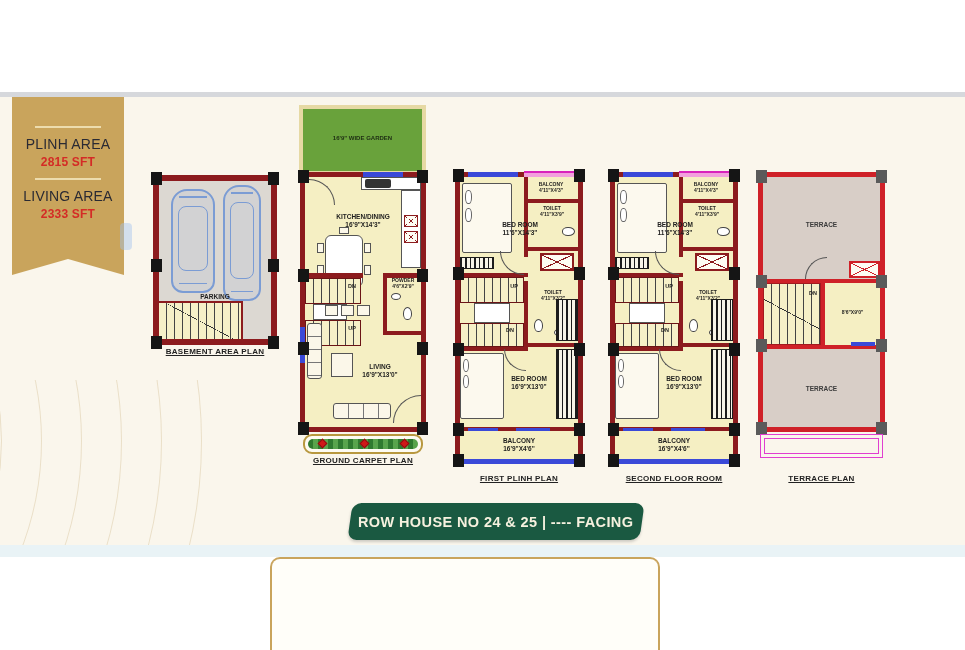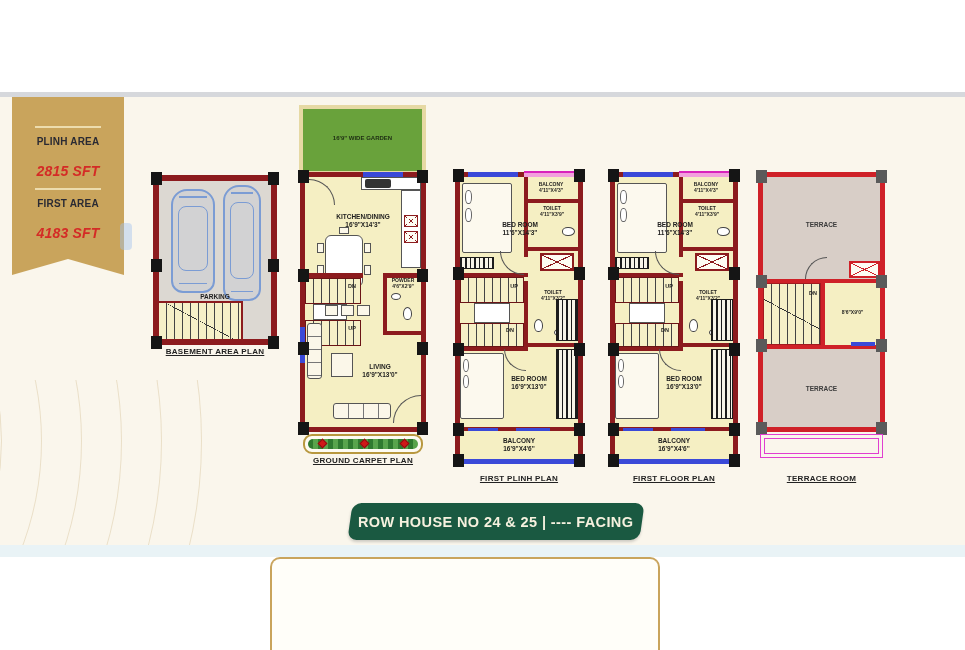--- a/index.html
+++ b/index.html
@@ -17,22 +17,22 @@
   
   .arcs{position:absolute;left:0;top:380px;width:440px;height:165px;overflow:hidden;pointer-events:none;}
   .arcs div{position:absolute;border:1px solid rgba(190,158,98,.26);border-radius:50%;}
 
   
   .ribbon{position:absolute;left:12px;top:97px;width:112px;height:178px;background:#c9a45c;
           clip-path:polygon(0 0,100% 0,100% 100%,50% calc(100% - 16px),0 100%);
           display:flex;flex-direction:column;align-items:center;padding-top:20px;box-sizing:border-box;}
   .ribbon-title{font-size:12.5px;font-weight:700;color:#2a2a33;text-align:center;line-height:1.35;width:90px;letter-spacing:.3px;}
   .ribbon-divider{width:66px;height:2px;background:#ecdcae;margin:9px 0 8px;}
-  .ribbon-label{font-size:10px;font-weight:700;color:#2a2a33;letter-spacing:.2px;text-align:center;}
-  .ribbon-value{font-size:14px;font-weight:700;color:#d42b26;margin-top:16px;letter-spacing:.2px;font-style:italic;}
+  .ribbon-label{font-size:14px;font-weight:400;color:#2a2a33;letter-spacing:.2px;text-align:center;}
+  .ribbon-value{font-size:12px;font-weight:700;color:#d42b26;margin-top:3px;letter-spacing:.2px;}
   .artifact{position:absolute;left:120px;top:223px;width:12px;height:27px;background:rgba(165,195,240,.45);border-radius:4px;}
 
   
   .plan{position:absolute;box-sizing:border-box;}
   .lbl{position:absolute;font-weight:700;color:#1d1d1d;text-align:center;}
   .rm{font-size:6.5px;line-height:1.3;white-space:nowrap;}
   .rm5{font-size:5px;line-height:1.25;white-space:nowrap;}
   .tiny{font-size:5.5px;white-space:nowrap;}
   .planlbl{position:absolute;font-size:8px;font-weight:700;color:#222;text-decoration:underline;
            letter-spacing:.3px;text-align:center;}
@@ -108,22 +108,22 @@
     <div style="left:-640px;top:-320px;width:760px;height:760px;"></div>
     <div style="left:-680px;top:-360px;width:840px;height:840px;"></div>
     <div style="left:-720px;top:-400px;width:920px;height:920px;"></div>
   </div>
 
   <div class="ribbon">
     <div class="ribbon-divider"></div>
     <div class="ribbon-label">PLINH AREA</div>
     <div class="ribbon-value">2815 SFT</div>
     <div class="ribbon-divider"></div>
-    <div class="ribbon-label">FIRST AREA</div>
-    <div class="ribbon-value">4183 SFT</div>
+    <div class="ribbon-label">LIVING AREA</div>
+    <div class="ribbon-value">2333 SFT</div>
   </div>
   <div class="artifact"></div>
 
   <div class="plan" id="basement">
     <div class="car" style="left:12px;top:8px;width:44px;height:104px;">
       <div class="hood"></div>
       <div class="cab"></div>
       <div class="trunk"></div>
     </div>
     <div class="car" style="left:64px;top:4px;width:38px;height:116px;">
@@ -367,21 +367,21 @@
   <div class="col" style="right:-7px;top:-8px;"></div>
   <div class="col" style="left:-7px;top:90px;"></div>
   <div class="col" style="right:-7px;top:90px;"></div>
   <div class="col" style="left:-7px;top:166px;"></div>
   <div class="col" style="right:-7px;top:166px;"></div>
   <div class="col" style="left:-7px;top:246px;"></div>
   <div class="col" style="right:-7px;top:246px;"></div>
   <div class="col" style="left:-7px;bottom:-8px;"></div>
   <div class="col" style="right:-7px;bottom:-8px;"></div>
 </div>
-  <div class="planlbl" style="left:610px;top:474px;width:128px;">FIRST FLOOR PLAN</div>
+  <div class="planlbl" style="left:610px;top:474px;width:128px;">SECOND FLOOR ROOM</div>
 
   <div class="plan" id="terrace">
     <div class="lbl rm" style="left:0;right:0;top:44px;color:#3a3a3a;">TERRACE</div>
     <div class="wallred" style="left:0;top:102px;width:117px;height:4px;"></div>
     <div class="wallred" style="left:58px;top:102px;width:4px;height:70px;"></div>
     <div class="wallred" style="left:0;top:168px;width:117px;height:4px;"></div>
     <div class="duct ductred" style="left:86px;top:84px;width:31px;height:17px;"></div>
     <div class="doorarc" style="left:42px;top:80px;width:22px;height:22px;transform:rotate(90deg);"></div>
     <div class="stairsV diag" style="left:0;top:106px;width:58px;height:62px;"></div>
     <div class="lbl tiny" style="left:42px;top:113px;width:16px;">DN</div>
@@ -394,19 +394,19 @@
     <div class="col colg" style="left:-7px;top:98px;"></div>
     <div class="col colg" style="right:-7px;top:98px;"></div>
     <div class="col colg" style="left:-7px;top:162px;"></div>
     <div class="col colg" style="right:-7px;top:162px;"></div>
     <div class="col colg" style="left:-7px;bottom:-8px;"></div>
     <div class="col colg" style="right:-7px;bottom:-8px;"></div>
   </div>
   <div class="magenta-box">
       <div></div>
     </div>
-  <div class="planlbl" style="left:758px;top:474px;width:127px;">TERRACE ROOM</div>
+  <div class="planlbl" style="left:758px;top:474px;width:127px;">TERRACE PLAN</div>
 
   <div class="banner">
     <span class="banner-text">ROW HOUSE NO 24 &amp; 25 | ---- FACING</span>
   </div>
 
 </div>
 
 </body></html>

